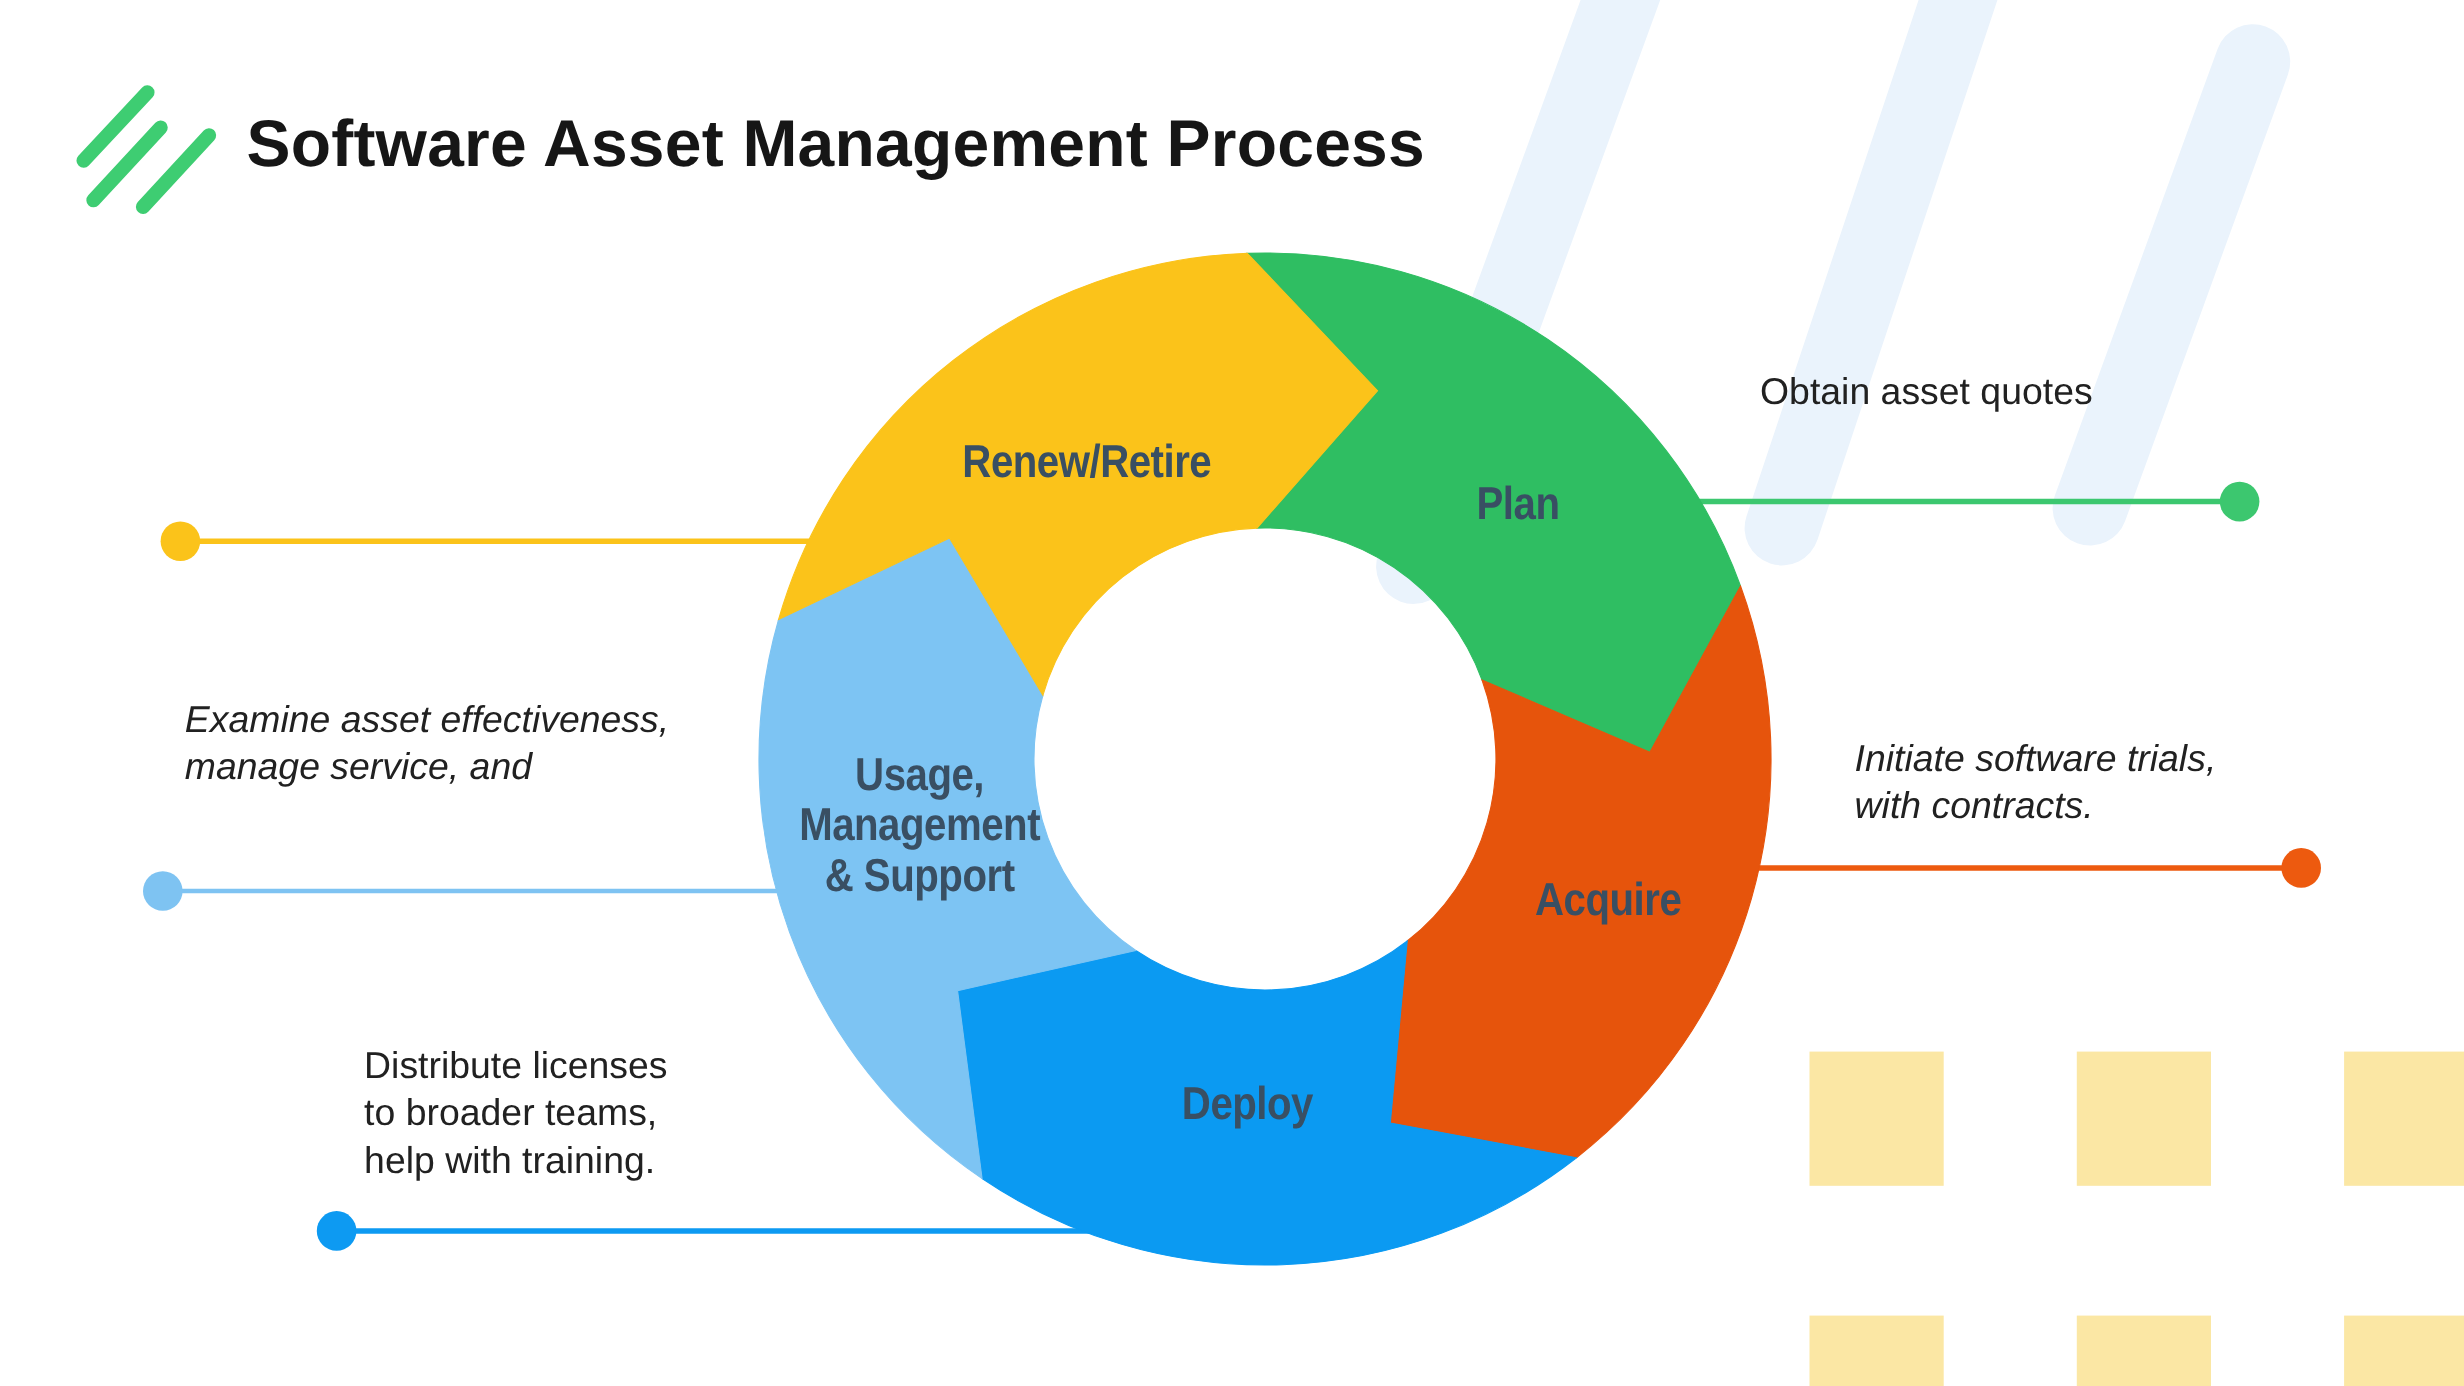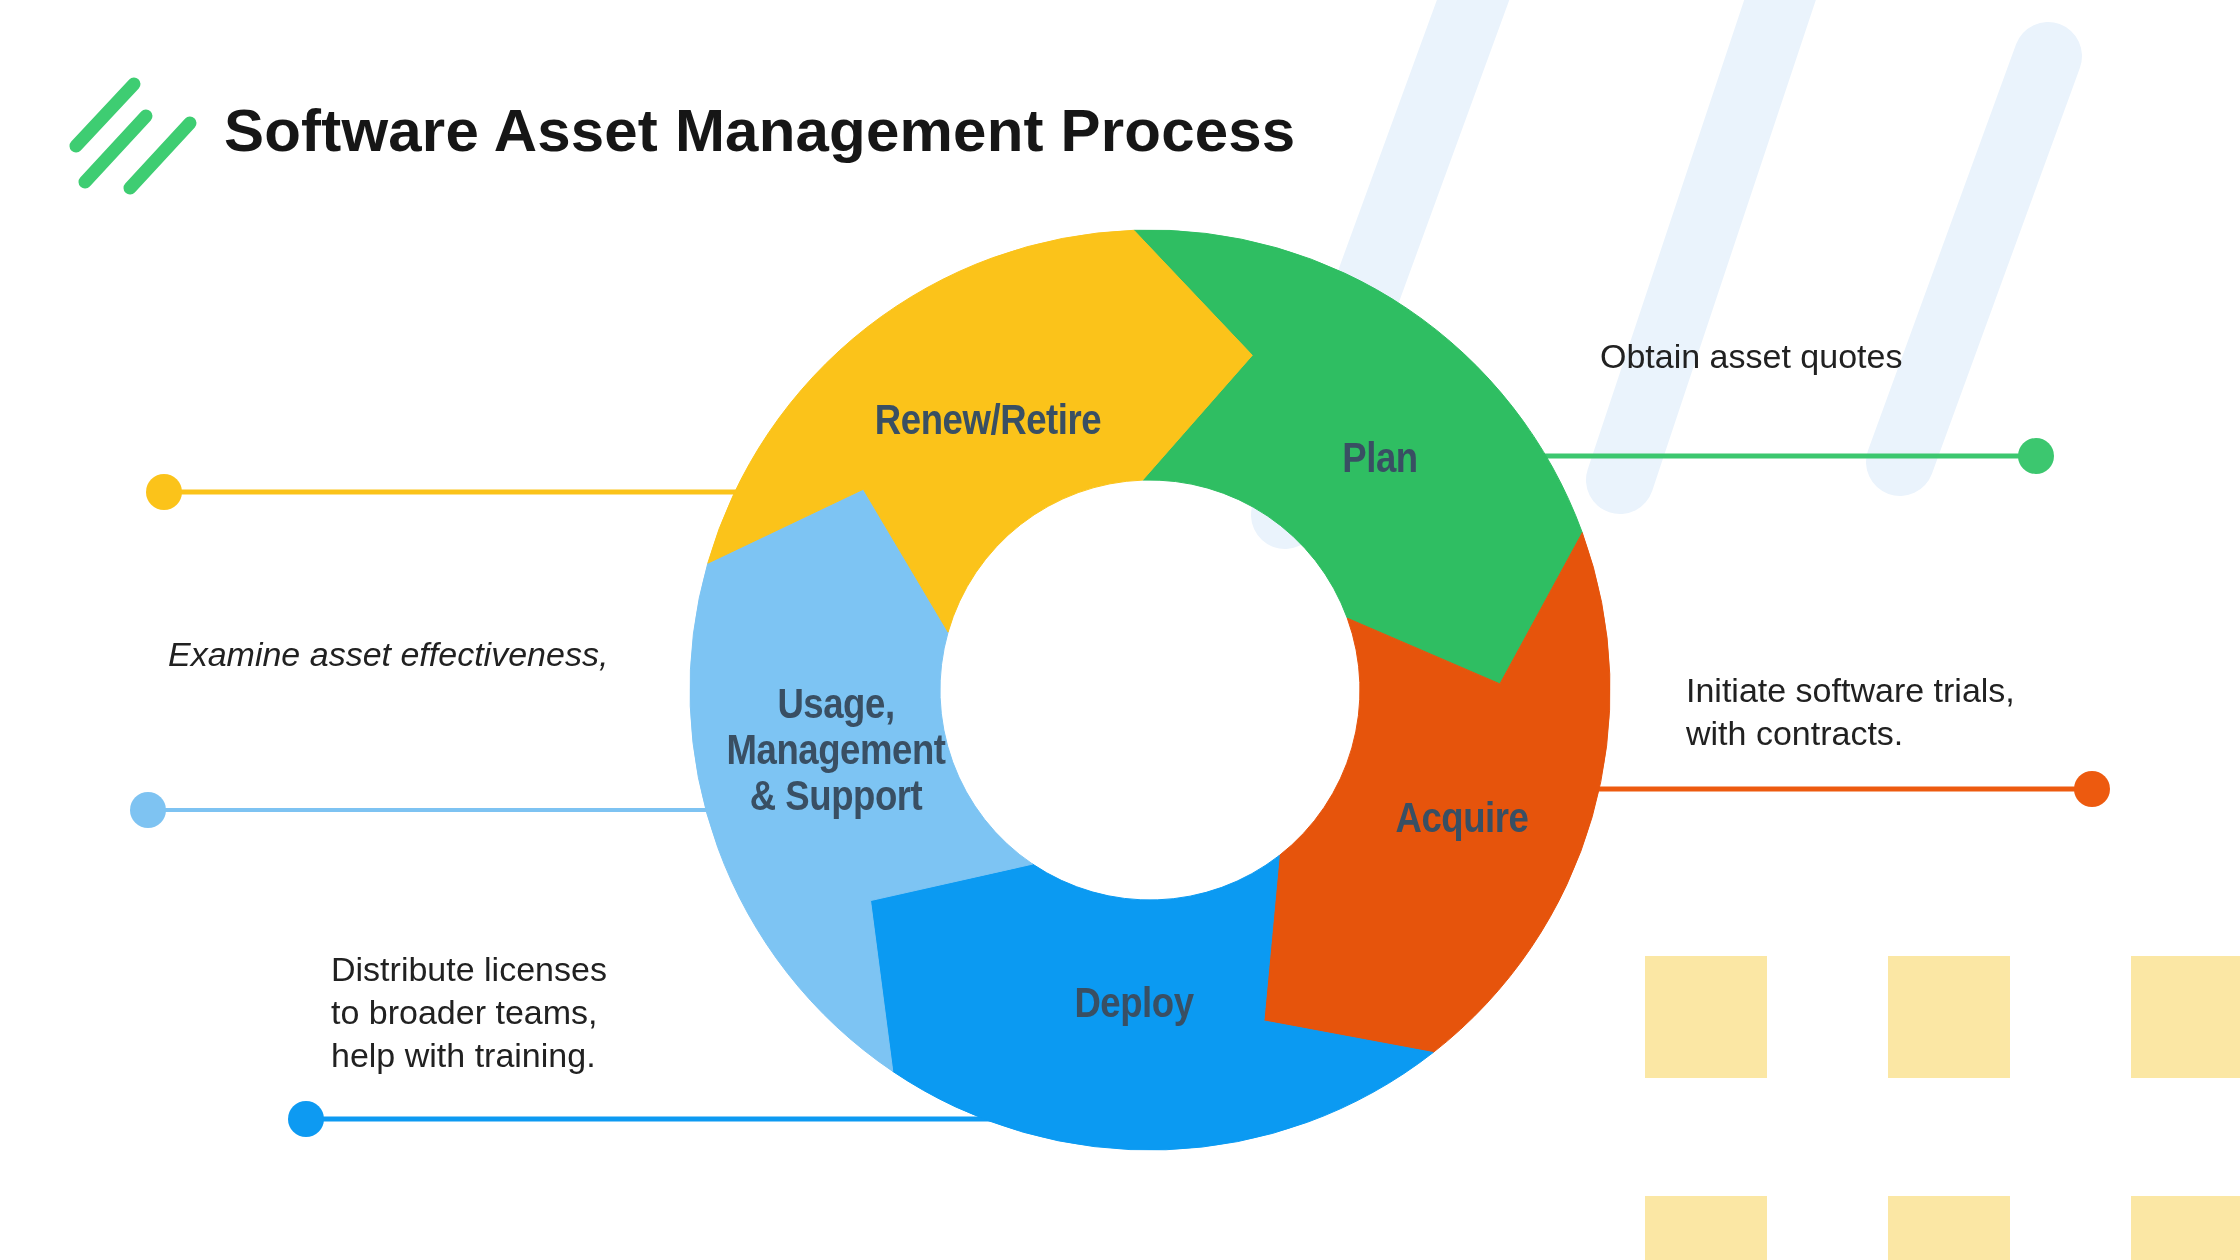--- a/index.html
+++ b/index.html
@@ -95,30 +95,31 @@
         <div>&amp; Support</div>
       </div>
       <div class="seg-label" style="left: 988px; top: 420px;">
         <div>Renew/Retire</div>
       </div>
     </div>
 
 
   <div class="callout" id="co-1" style="left: 168px; top: 633px; font-style: italic;">
     <div class="co-line">Examine asset effectiveness,</div>
+    <div class="co-line">manage service, and</div>
   </div>
 
   <div class="callout" id="co-2" style="left: 331px; top: 948px;">
     <div class="co-line">Distribute licenses</div>
     <div class="co-line">to broader teams,</div>
     <div class="co-line">help with training.</div>
   </div>
 
   <div class="callout" id="co-3" style="left: 1600px; top: 335px; text-align: center;">
     <div class="co-line">Obtain asset quotes</div>
   </div>
 
-  <div class="callout" id="co-4" style="left: 1686px; top: 669px;">
+  <div class="callout" id="co-4" style="left: 1686px; top: 669px; font-style: italic;">
     <div class="co-line">Initiate software trials,</div>
     <div class="co-line">with contracts.</div>
   </div>
 
 </div>
 
 </body></html>

